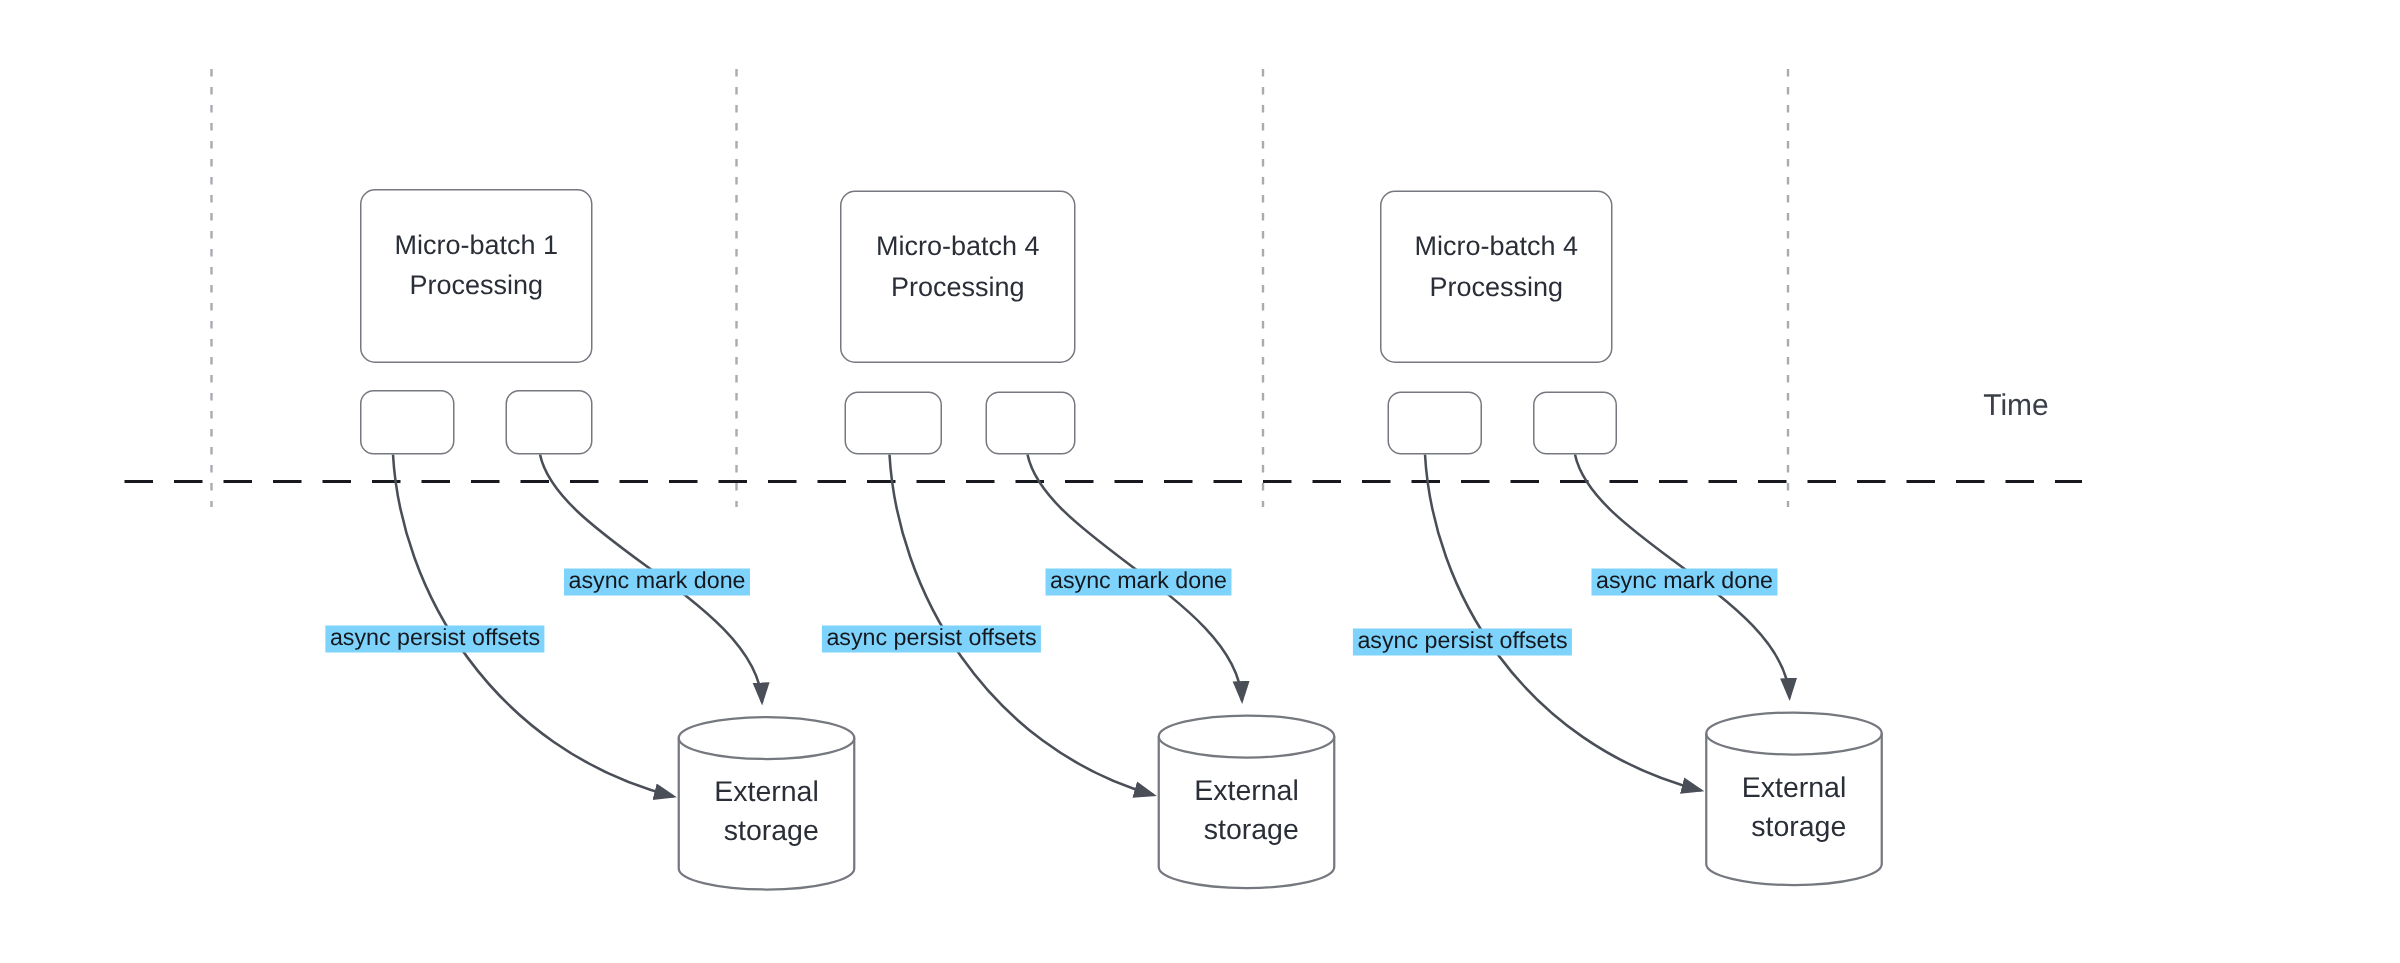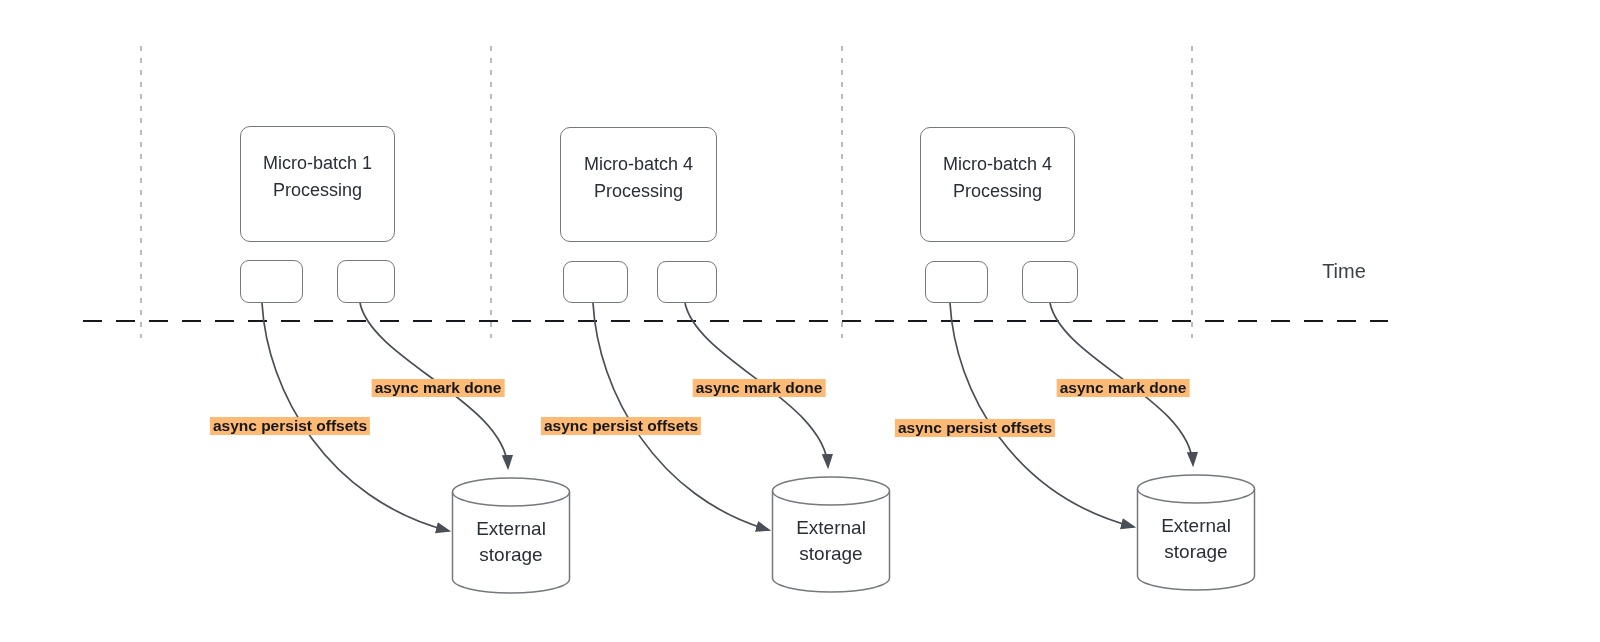--- a/index.html
+++ b/index.html
@@ -22,23 +22,23 @@
   .flow{stroke:var(--flow-line);stroke-width:1.7;fill:none;}
   .cyl{stroke:var(--shape-stroke);stroke-width:1.5;fill:#fff;}
   .cyl-rim{stroke:var(--shape-stroke);stroke-width:1.5;fill:none;}
   #ah path{fill:var(--flow-line);}
   #ahT path{fill:var(--timeline-line);}
 
   .mainbox{position:absolute;border:1.6px solid var(--shape-stroke);border-radius:10px;background:#fff;
     display:flex;align-items:center;justify-content:center;text-align:center;
     font-size:18px;line-height:27px;color:var(--shape-text);padding-bottom:14px;box-sizing:border-box;}
   .smallbox{position:absolute;border:1.6px solid var(--shape-stroke);border-radius:9px;background:#fff;box-sizing:border-box;}
-  .flowlabel{position:absolute;transform:translate(-50%,-50%);font-weight:bold;font-size:15.5px;
-    color:var(--label-text);background:#fdba74;padding:0 3px;white-space:nowrap;}
-  .cyltext{position:absolute;transform:translate(-50%,-50%);text-align:center;
+  .flowlabel{position:absolute;transform:translate(-50%,-50%);font-weight:normal;font-size:15.5px;
+    color:var(--label-text);background:#7dd3fc;padding:0 3px;white-space:nowrap;}
+  .cyltext{position:absolute;transform:translate(-50%,-50%);text-align:right;
     font-size:19px;line-height:26px;color:var(--shape-text);}
   .timelabel{position:absolute;transform:translate(-50%,-50%);font-size:20px;color:var(--time-text);}
 </style>
 </head>
 <body>
 
 <div class="canvas">
 
   <svg class="layer" width="1600" height="642" viewBox="0 0 1600 642">
     <defs>

